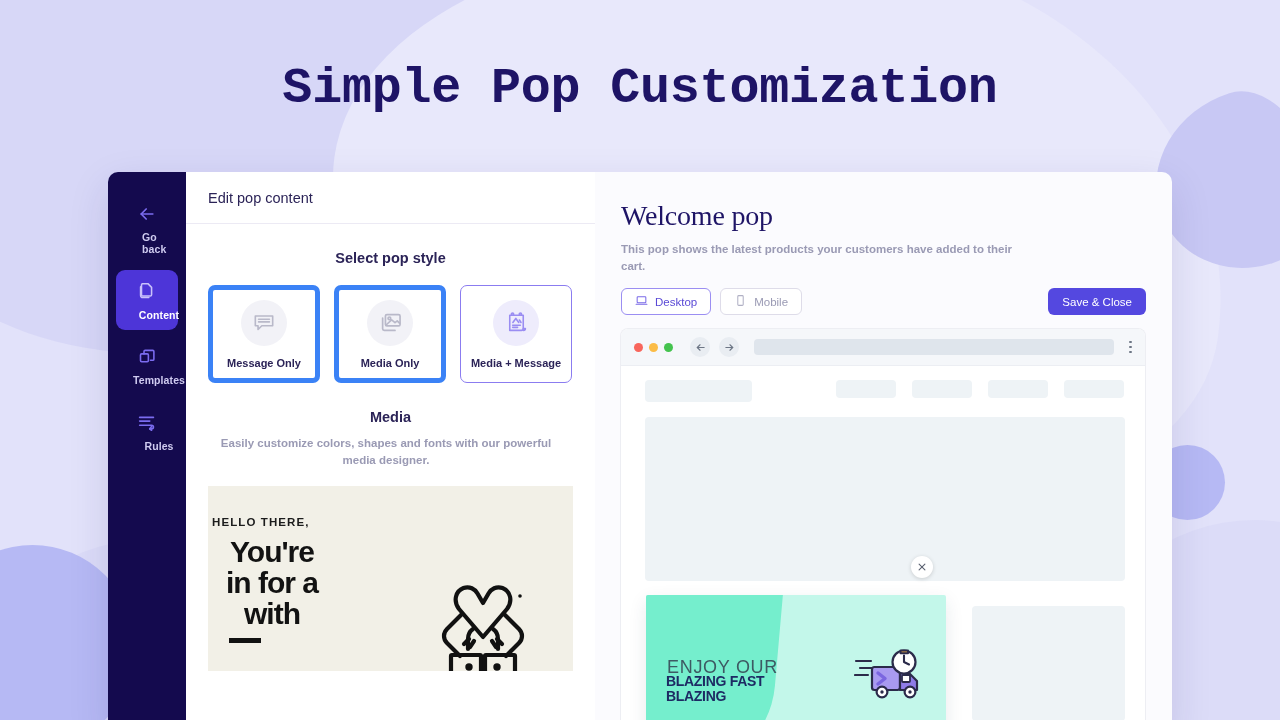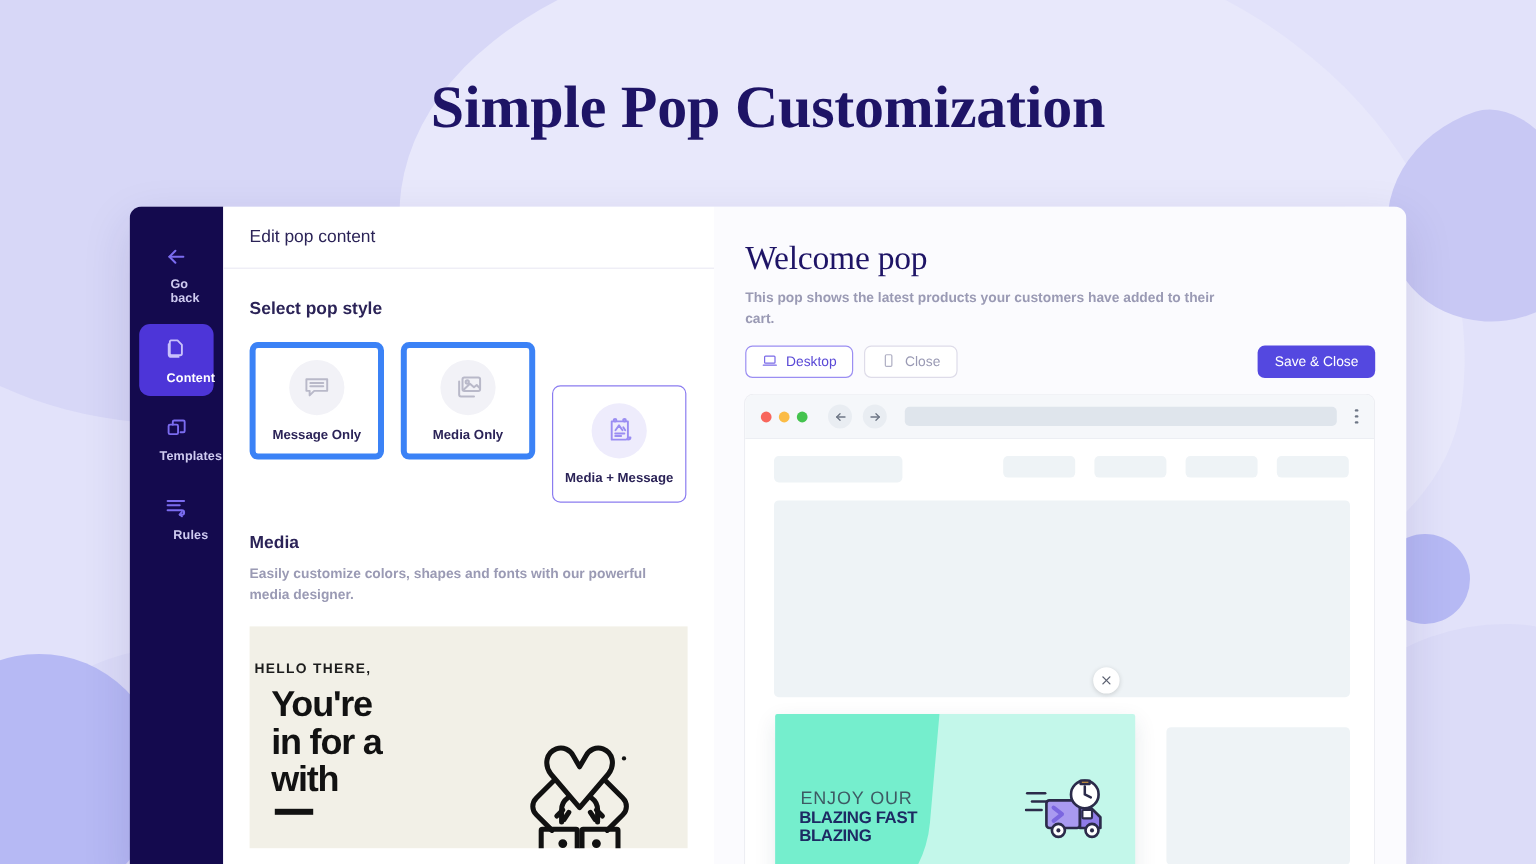--- a/index.html
+++ b/index.html
@@ -68,21 +68,21 @@
     width: 75px; height: 75px;
     background: #b6b9f4;
     border-radius: 50%;
   }
 
   
   .page-title {
     position: absolute;
     top: 60px; left: 0; right: 0;
     text-align: center;
-    font-family: Liberation Serif, serif;
+    font-family: Liberation Mono, monospace;
     font-size: 50px;
     font-weight: 700;
     color: #1e1466;
     letter-spacing: -0.2px;
     z-index: 3;
   }
 
   
   .app-window {
     position: absolute;
@@ -138,21 +138,21 @@
   }
   .editor-head {
     height: 52px;
     border-bottom: 1px solid #eceaf4;
     display: flex;
     align-items: center;
     padding: 0 22px;
     font-size: 14.5px;
     color: #2b2357;
   }
-  .editor-body { padding: 26px 22px 0; overflow: hidden; }
+  .editor-body { padding: 26px 22px 0; overflow: hidden; text-align: center; }
 
   .sec-title {
     font-size: 14.5px;
     color: #2b2357;
     margin-bottom: 11px;
   }
   .sec-desc {
     font-size: 11.5px;
     line-height: 1.45;
     font-weight: 700;
@@ -172,21 +172,21 @@
     border: 5px solid #3b82f6;
     border-radius: 7px;
     background: #fff;
     display: flex;
     flex-direction: column;
     align-items: center;
     justify-content: center;
     gap: 11px;
     cursor: pointer;
   }
-  .card.selected { border: 1.6px solid #8b7cf0; margin-top: 36px; }
+  .card.selected { border: 1.6px solid #8b7cf0; }
   .card .bubble {
     width: 46px; height: 46px;
     border-radius: 50%;
     background: #f2f2f7;
     display: flex;
     align-items: center;
     justify-content: center;
   }
   .card.selected .bubble { background: #eeecfc; }
   .card .cap {
@@ -354,21 +354,21 @@
   .popup .mint-shape {
     position: absolute;
     left: -40px; top: -30px;
     width: 170px; height: 210px;
     background: #75eecd;
     border-radius: 0 0 58% 42% / 0 0 46% 54%;
     transform: rotate(5deg);
   }
   .pu-kicker {
     position: absolute; left: 21px; top: 62px;
-    font-size: 15px;
+    font-size: 18px;
     letter-spacing: .7px;
     color: #3d5a63;
   }
   .pu-head {
     position: absolute; left: 20px; top: 79px;
     font-size: 14px;
     font-weight: 700;
     line-height: 1.08;
     letter-spacing: -.3px;
     color: #1d2a63;
@@ -545,21 +545,21 @@
         </span>
         <span>Desktop</span>
       </div>
 
       <div class="seg">
         <span>
           <svg width="13" height="13" viewBox="0 0 24 24" fill="none" stroke="#b0b0c4" stroke-width="1.9" stroke-linecap="round" stroke-linejoin="round">
             <rect x="7" y="3" width="10" height="18" rx="1.8"></rect>
           </svg>
         </span>
-        <span>Close</span>
+        <span>Mobile</span>
       </div>
 
       <button class="save-btn">Save &amp; Close</button>
     </div>
   </section>
 
 </div>
 
 <div class="browser">
   <div class="br-chrome">

